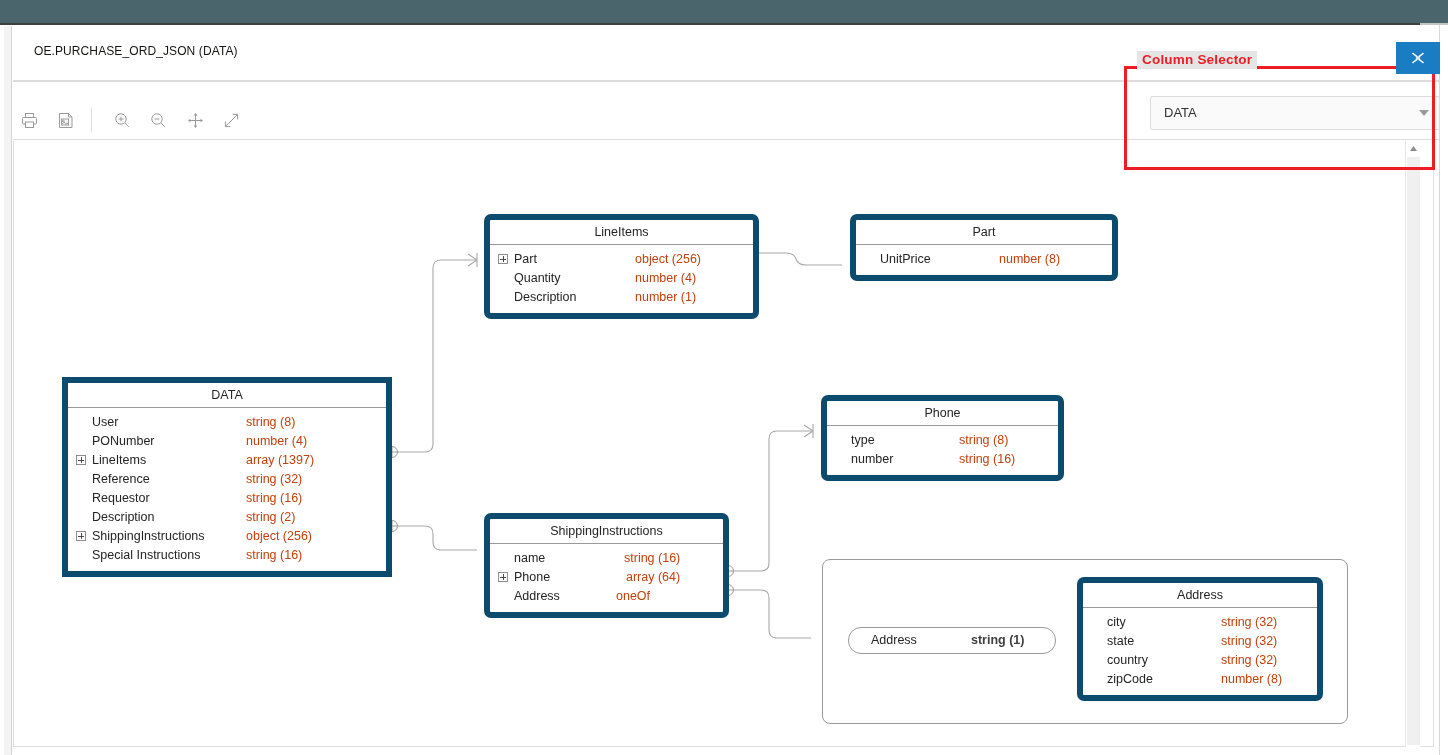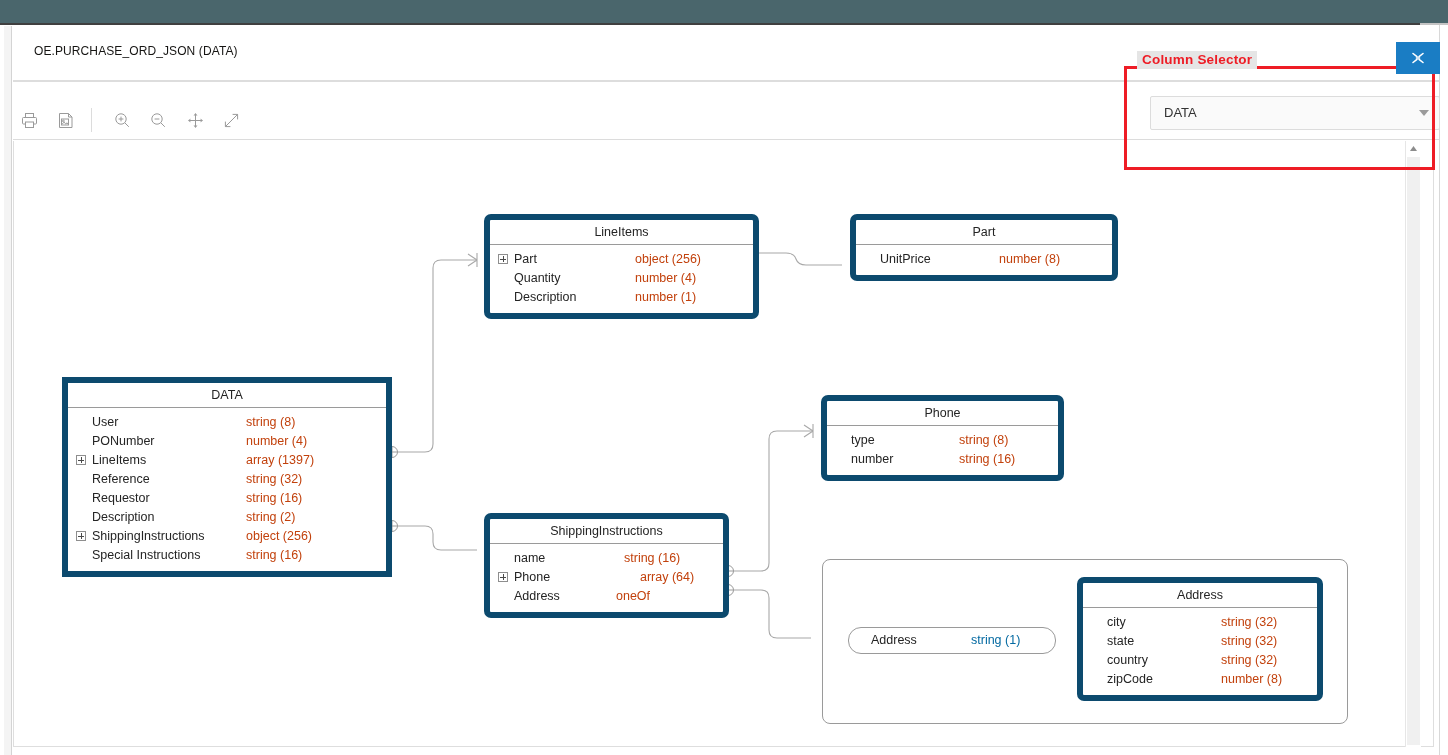--- a/index.html
+++ b/index.html
@@ -176,21 +176,21 @@
     position: absolute;
     background: #ffffff;
     border: 1px solid #9a9a9a;
     border-radius: 13px;
     height: 27px;
     line-height: 25px;
     font-size: 12.5px;
     color: #242424;
   }
   .pill .pname { position: absolute; left: 22px; }
-  .pill .ptype { position: absolute; left: 122px; color: #0369a1; }
+  .pill .ptype { position: absolute; left: 122px; color: #404040; font-weight: bold; }
 
   
   .group-box {
     position: absolute;
     border: 1px solid #9a9a9a;
     border-radius: 8px;
     background: #ffffff;
   }
 
   
@@ -432,21 +432,21 @@
     <div class="entity round" id="ent-ship" style="left:470px; top:372px; width:245px;">
       <div class="entity-title">ShippingInstructions</div>
       <div class="entity-body">
         <div class="erow">
           <span class="ename">name</span>
           <span class="etype" style="left:134px">string (16)</span>
         </div>
         <div class="erow">
           <span class="plus-box"></span>
           <span class="ename">Phone</span>
-          <span class="etype" style="left:150px">array (64)</span>
+          <span class="etype" style="left:136px">array (64)</span>
         </div>
         <div class="erow">
           <span class="ename">Address</span>
           <span class="etype" style="left:126px">oneOf</span>
         </div>
       </div>
     </div>
 
     <div class="entity round" id="ent-phone" style="left:807px; top:254px; width:243px;">
       <div class="entity-title">Phone</div>

